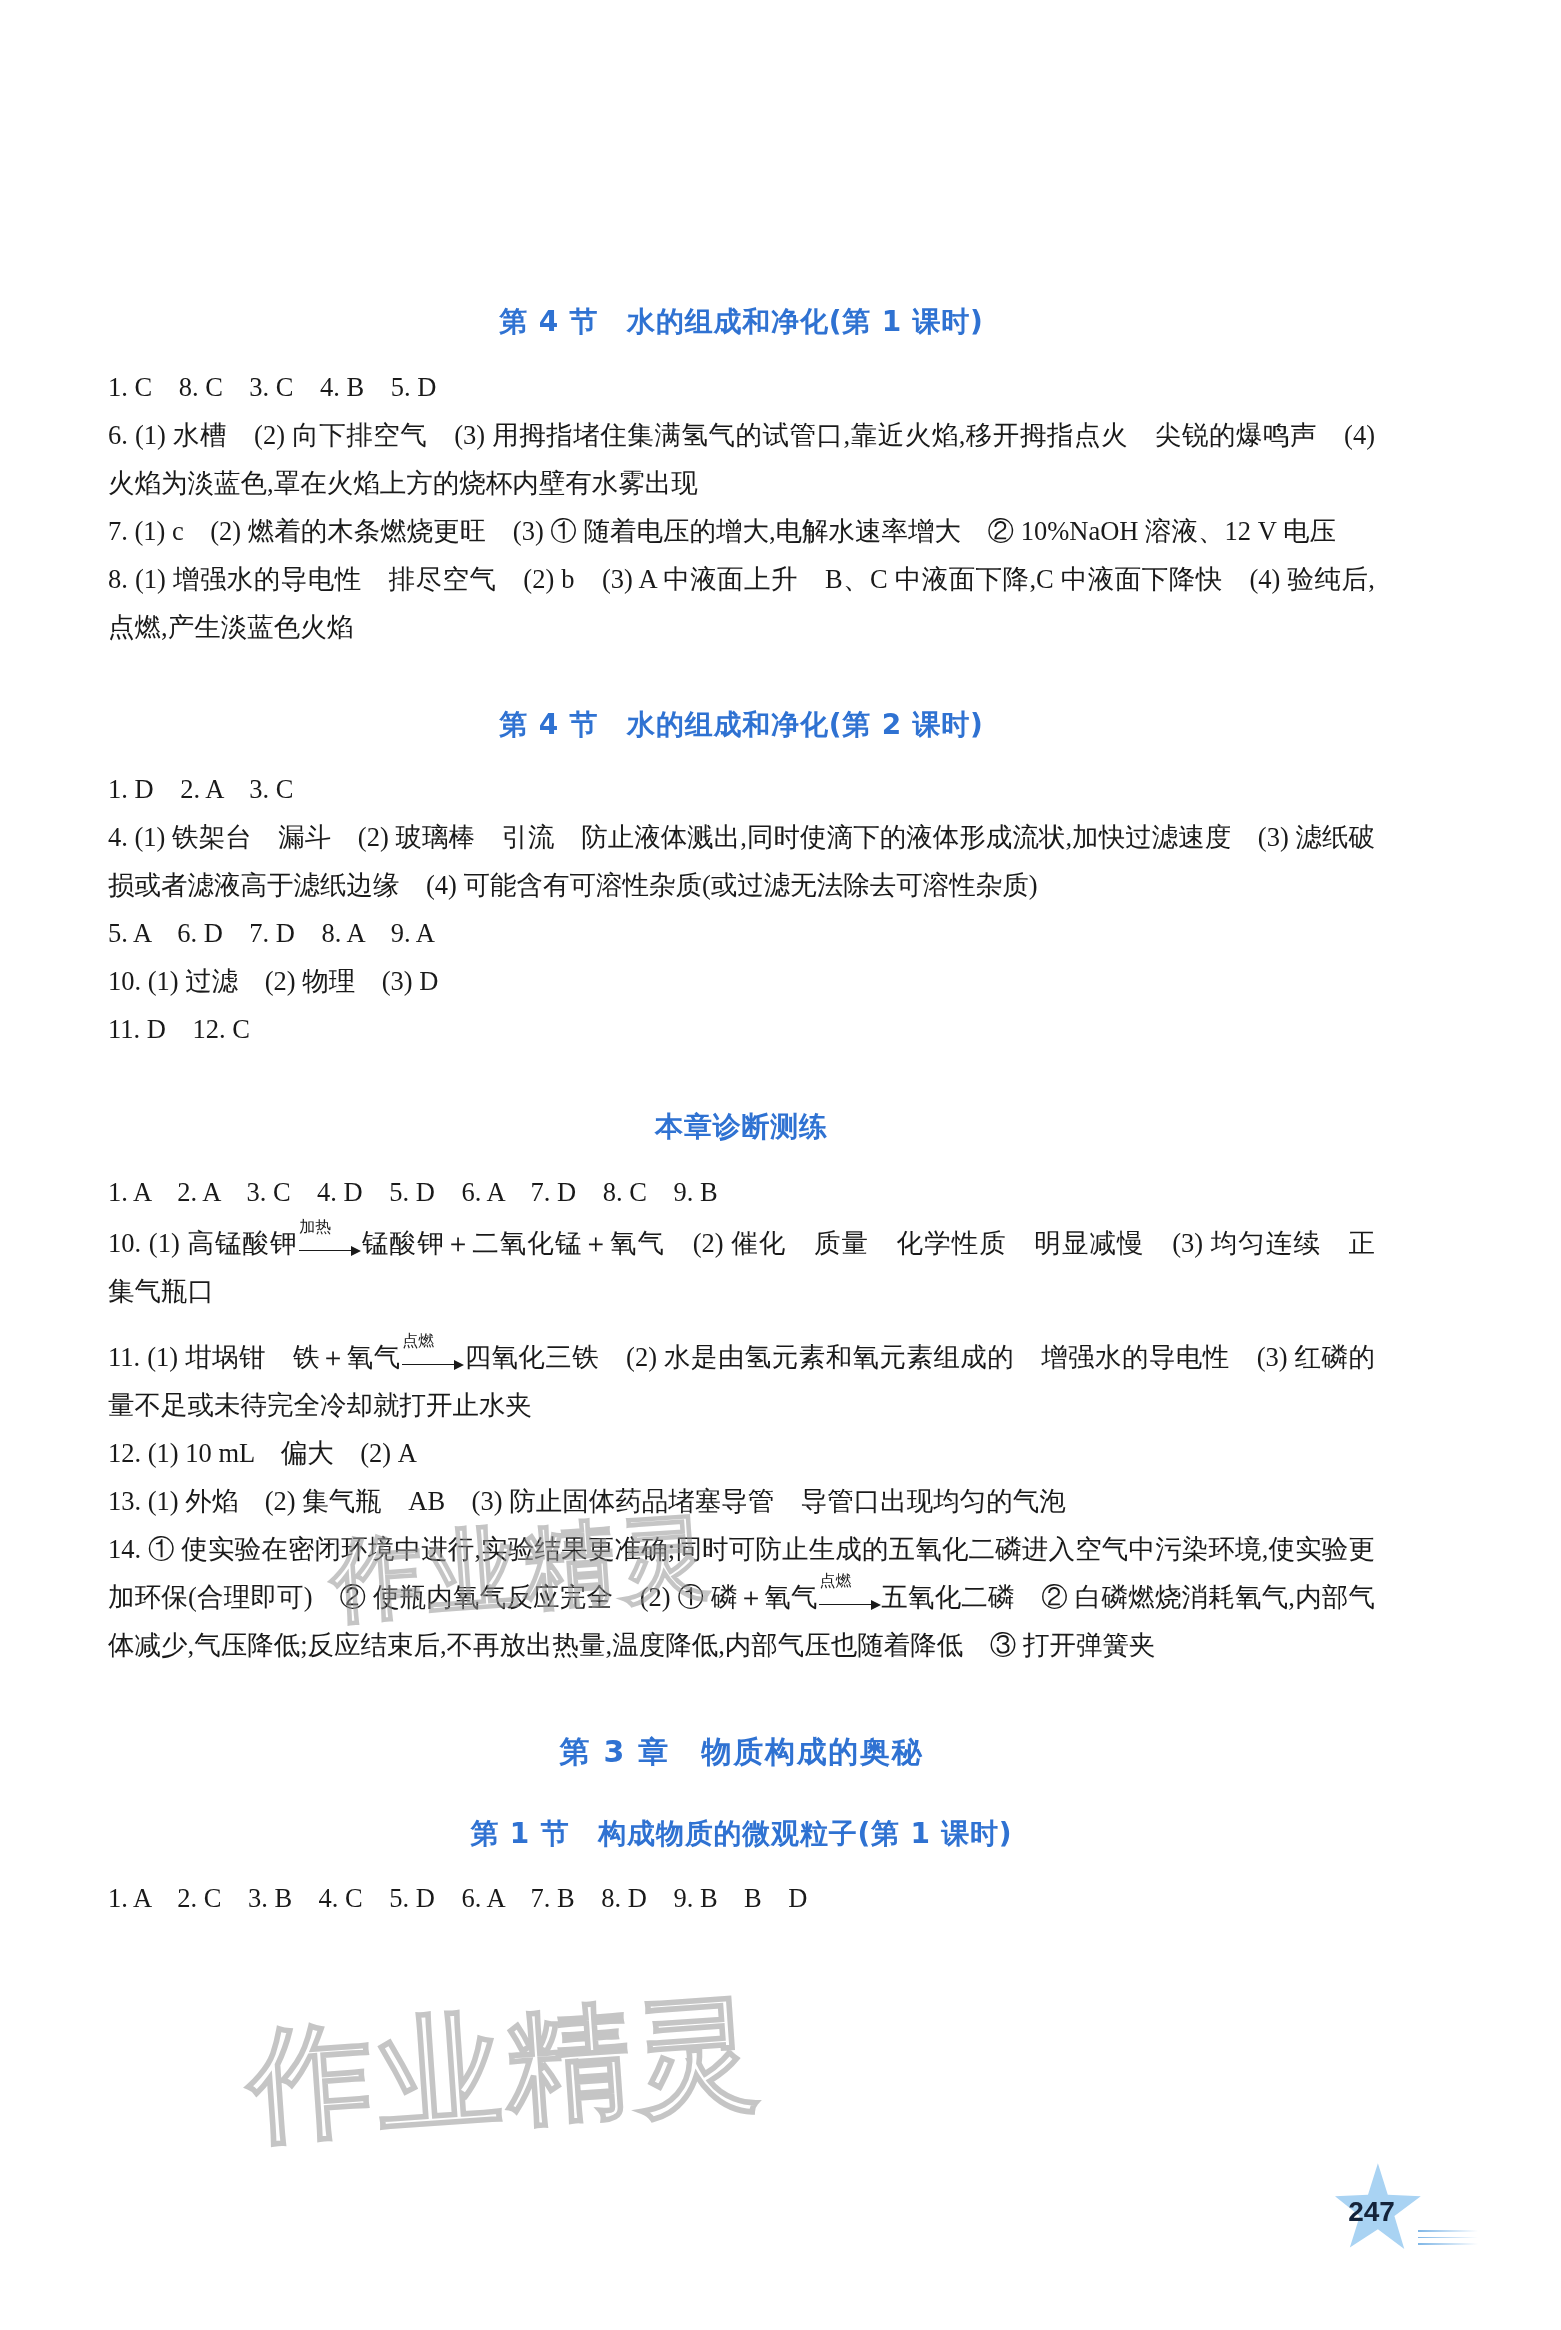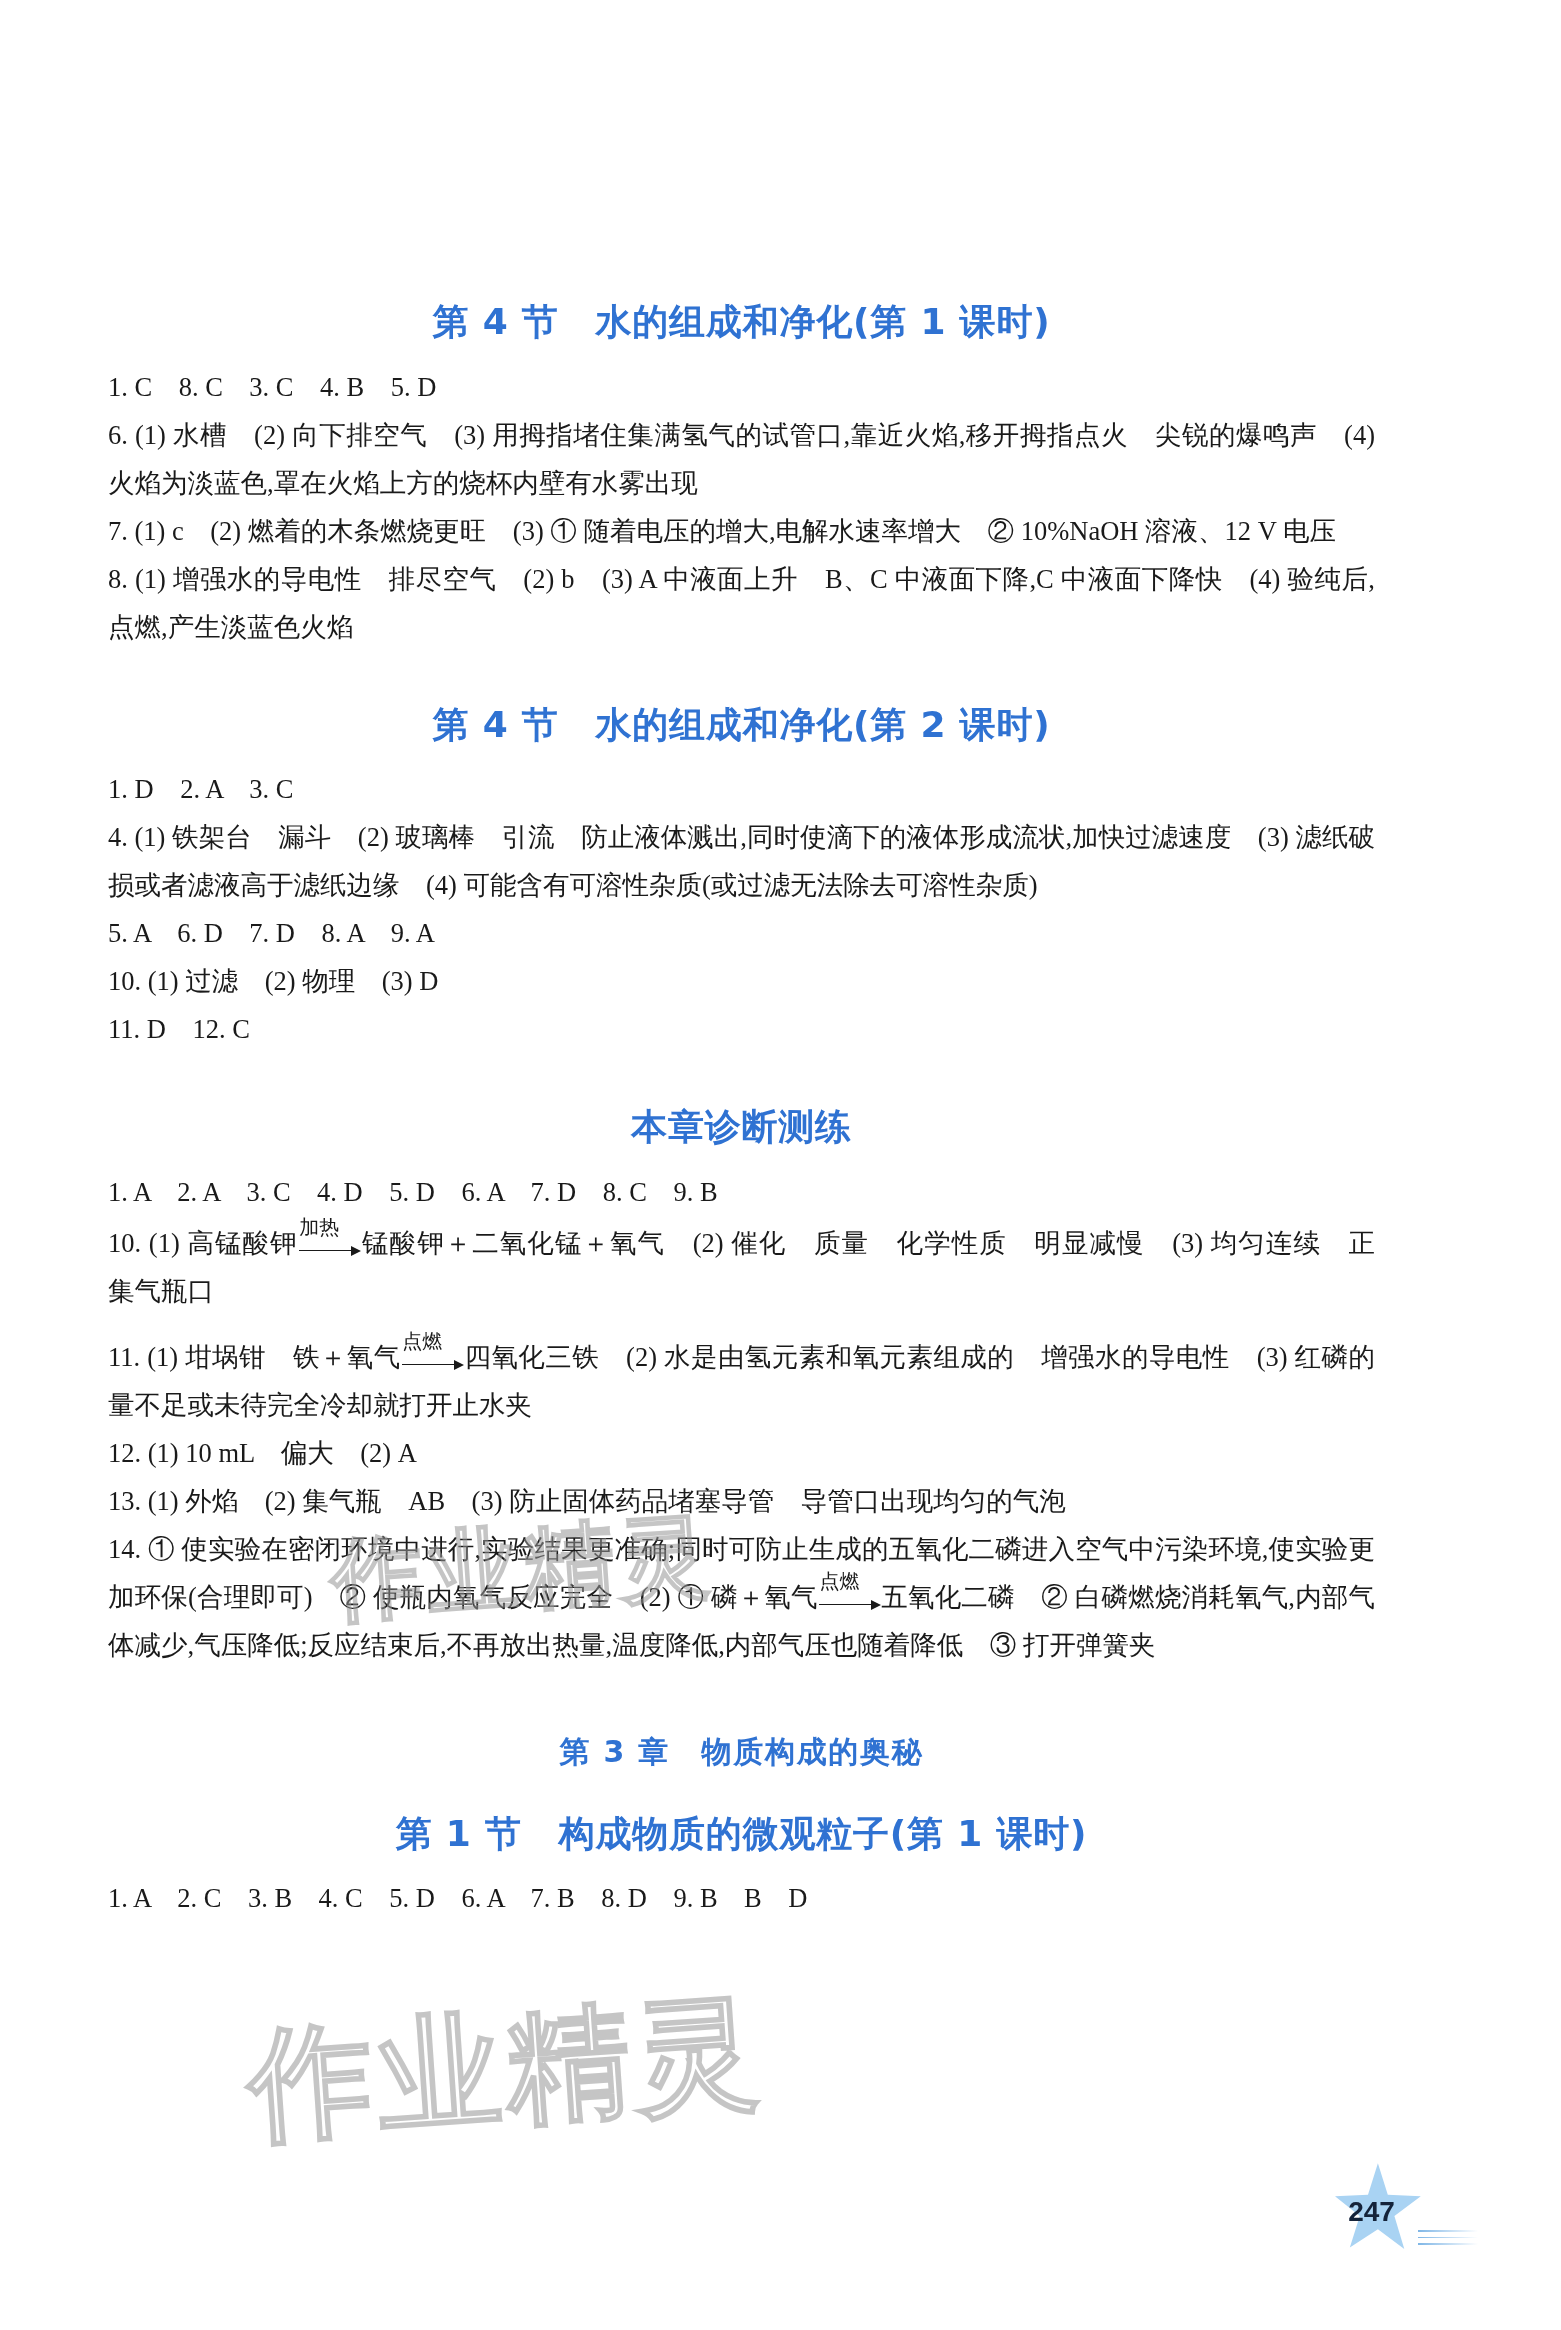--- a/index.html
+++ b/index.html
@@ -4,42 +4,42 @@
 <style>
   html, body { margin: 0; padding: 0; background: #ffffff; }
   body {
     width: 1562px; height: 2330px; position: relative; overflow: hidden;
     font-family: "Liberation Serif", "DejaVu Serif", serif;
     color: #1a1a1a;
   }
   .page { position: absolute; left: 108px; top: 298px; width: 1267px; }
   .heading {
     text-align: center; color: #2f72d2; font-family: "DejaVu Sans", sans-serif;
-    font-weight: bold; font-size: 36px; letter-spacing: 0.8px;
+    font-weight: bold; font-size: 28px; letter-spacing: 0.8px;
     margin: 0; height: 48px; line-height: 48px;
   }
   .heading.chapter { font-size: 30px; height: 66px; line-height: 66px; letter-spacing: 1.7px; }
   .gap-h { height: 16.6px; }
   .line {
     font-size: 26.5px; line-height: 48px; min-height: 48px;
     white-space: normal; text-align: justify; text-align-last: left;
   }
   .sec { margin-bottom: 50px; }
   .react {
     display: inline-block; position: relative; width: 60px; height: 0.8px;
     vertical-align: middle; margin: 0 1.7px;
   }
   .react .arrow { position: absolute; left: 0; right: 0; top: 5px; border-top: 1.7px solid #1a1a1a; }
   .react .arrow::after {
     content: ""; position: absolute; right: -1.7px; top: -5.8px;
     border-left: 10px solid #1a1a1a; border-top: 5px solid transparent; border-bottom: 5px solid transparent;
   }
   .react .cond {
     position: absolute; left: 0; right: 0; top: -28px; text-align: left;
-    font-size: 20px; line-height: 20px;
+    font-size: 16px; line-height: 20px;
   }
   .watermark {
     position: absolute; font-family: "DejaVu Sans", sans-serif; font-weight: bold;
     color: transparent; -webkit-text-stroke: 1.7px rgba(150,150,150,0.55);
     font-size: 116px; letter-spacing: 5px; transform: rotate(-4deg);
   }
   .page-num {
     position: absolute; left: 1335px; top: 2160px; width: 99px; height: 99px;
   }
   .page-num svg { position: absolute; left: 0; top: 0; }

